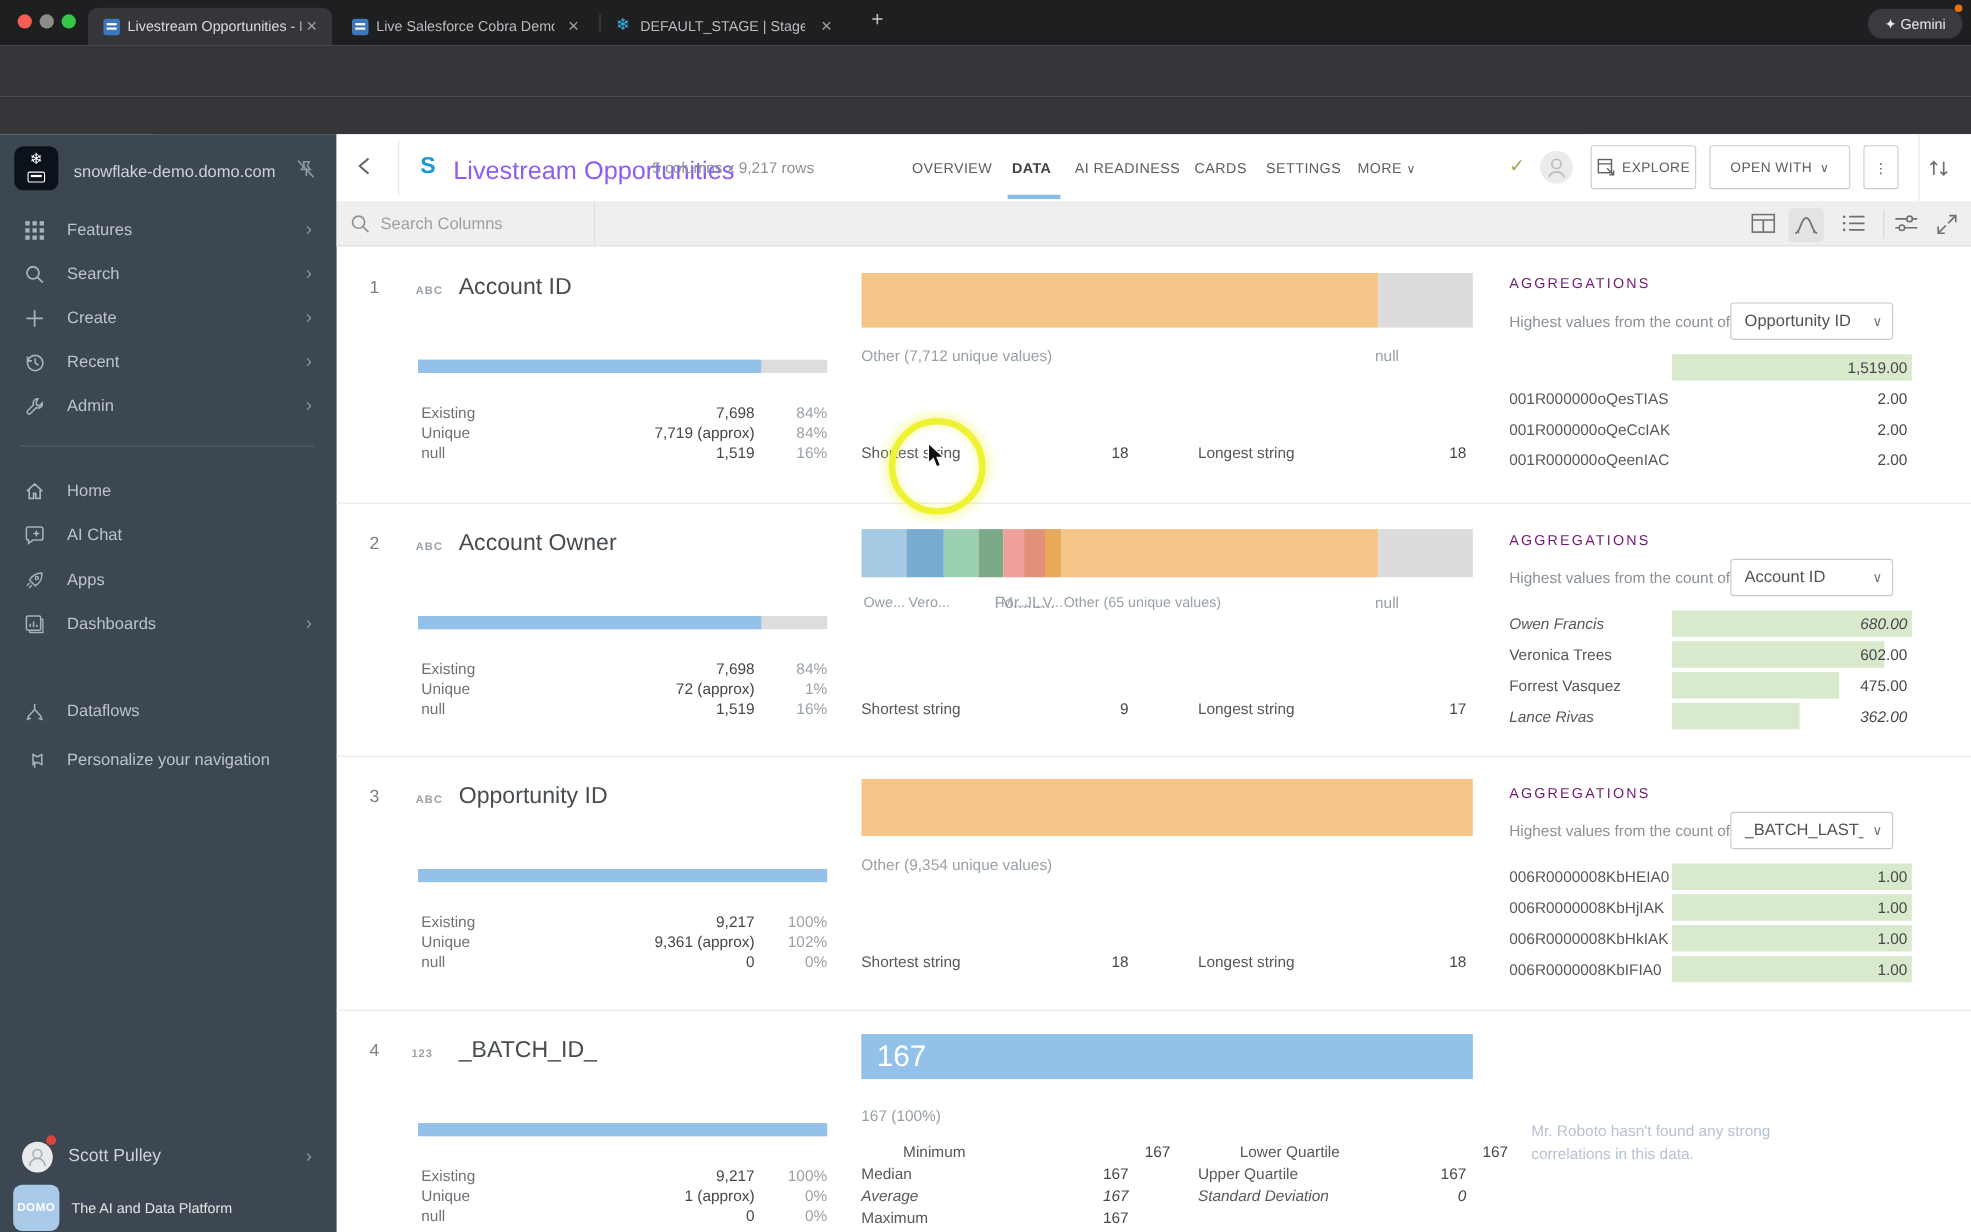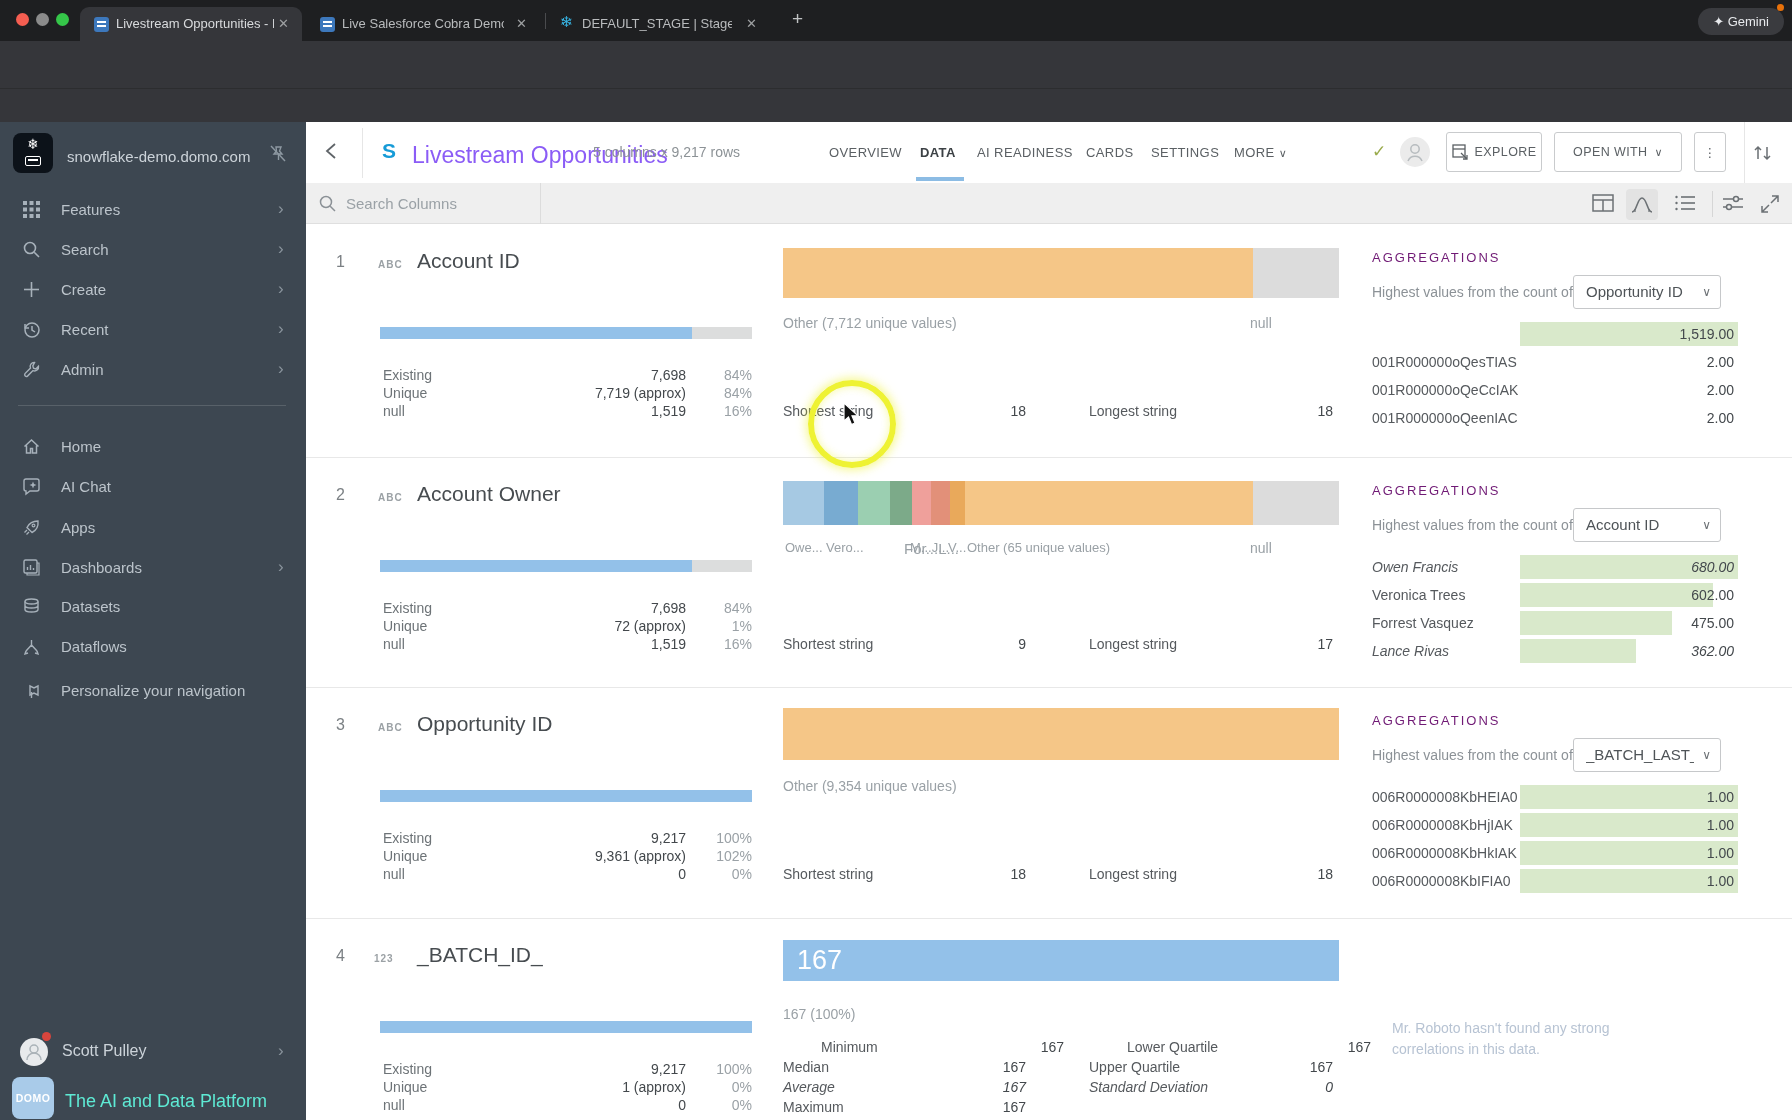--- a/index.html
+++ b/index.html
@@ -348,29 +348,20 @@
     <span class="ic">
         <svg width="19" height="19" viewBox="0 0 19 19">
           <rect x="2" y="2" width="13" height="13" rx="1.5" fill="none" stroke="#a7b1ba" stroke-width="1.4"></rect>
           <path d="M5.5 12 v-3 M8.5 12 v-5 M11.5 12 v-2" stroke="#a7b1ba" stroke-width="1.4"></path>
           <path d="M15 5 h2 v12 H5 v-2" fill="none" stroke="#a7b1ba" stroke-width="1.2"></path>
         </svg>
       </span>
     <span class="lb">Dashboards</span>
     <span class="ch">›</span>
   </div>
-  <div class="a snav" style="top:465px;">
-    <span class="ic">
-        <svg width="19" height="19" viewBox="0 0 19 19">
-          <ellipse cx="9.5" cy="4.5" rx="6.5" ry="2.5" fill="none" stroke="#a7b1ba" stroke-width="1.4"></ellipse>
-          <path d="M3 4.5 v4 c0 1.4 2.9 2.5 6.5 2.5 s6.5-1.1 6.5-2.5 v-4 M3 8.5 v4 c0 1.4 2.9 2.5 6.5 2.5 s6.5-1.1 6.5-2.5 v-4" fill="none" stroke="#a7b1ba" stroke-width="1.4"></path>
-        </svg>
-      </span>
-    <span class="lb">Datasets</span>
-  </div>
   <div class="a snav" style="top:505px;">
     <span class="ic">
         <svg width="19" height="19" viewBox="0 0 19 19">
           <path d="M9.5 3 v5 M9.5 8 L4 14 M9.5 8 L15 14 M4 14 l-1 3 3-1 M15 14 l1 3-3-1" fill="none" stroke="#a7b1ba" stroke-width="1.4"></path>
         </svg>
       </span>
     <span class="lb">Dataflows</span>
   </div>
   <div class="a snav" style="top:549px;">
     <span class="ic">
@@ -386,21 +377,21 @@
     <svg width="28" height="28" viewBox="0 0 28 28">
         <circle cx="14" cy="11" r="4" fill="none" stroke="#aab2b8" stroke-width="1.5"></circle>
         <path d="M7 22 a7 7 0 0 1 14 0" fill="none" stroke="#aab2b8" stroke-width="1.5"></path>
       </svg>
   </div>
   <div class="a" style="left:42px;top:910px;width:9px;height:9px;border-radius:50%;background:#d9453d;"></div>
   <div class="a" style="left:62px;top:920px;font-size:16px;color:#ccd3d9;">Scott Pulley</div>
   <div class="a" style="left:278px;top:919px;font-size:17px;color:#8a949d;">›</div>
 
   <div class="a" style="left:12px;top:955px;width:42px;height:42px;border-radius:8px;background:#a9cbe9;color:#fff;font-weight:bold;font-size:10.5px;letter-spacing:.5px;text-align:center;line-height:42px;">DOMO</div>
-  <div class="a" style="left:65px;top:969px;font-size:18px;color:#5eead4;">The AI and Data Platform</div>
+  <div class="a" style="left:65px;top:969px;font-size:13px;color:#e5e5e5;">The AI and Data Platform</div>
 </div>
 
 <div class="a" style="left:306px;top:122px;width:1486px;height:61px;background:#fff;"></div>
 <div class="a" style="left:320px;top:139px;color:#5f6468;">
   <svg width="24" height="24" viewBox="0 0 24 24">
       <path d="M15 5 L7 12 L15 19" fill="none" stroke="currentColor" stroke-width="1.8"></path>
     </svg>
 </div>
 <div class="a vdiv-l" style="left:362px;top:128px;height:50px;"></div>
 <div class="a" style="left:382px;top:139px;font-size:21px;font-weight:bold;color:#169bd7;">S</div>

